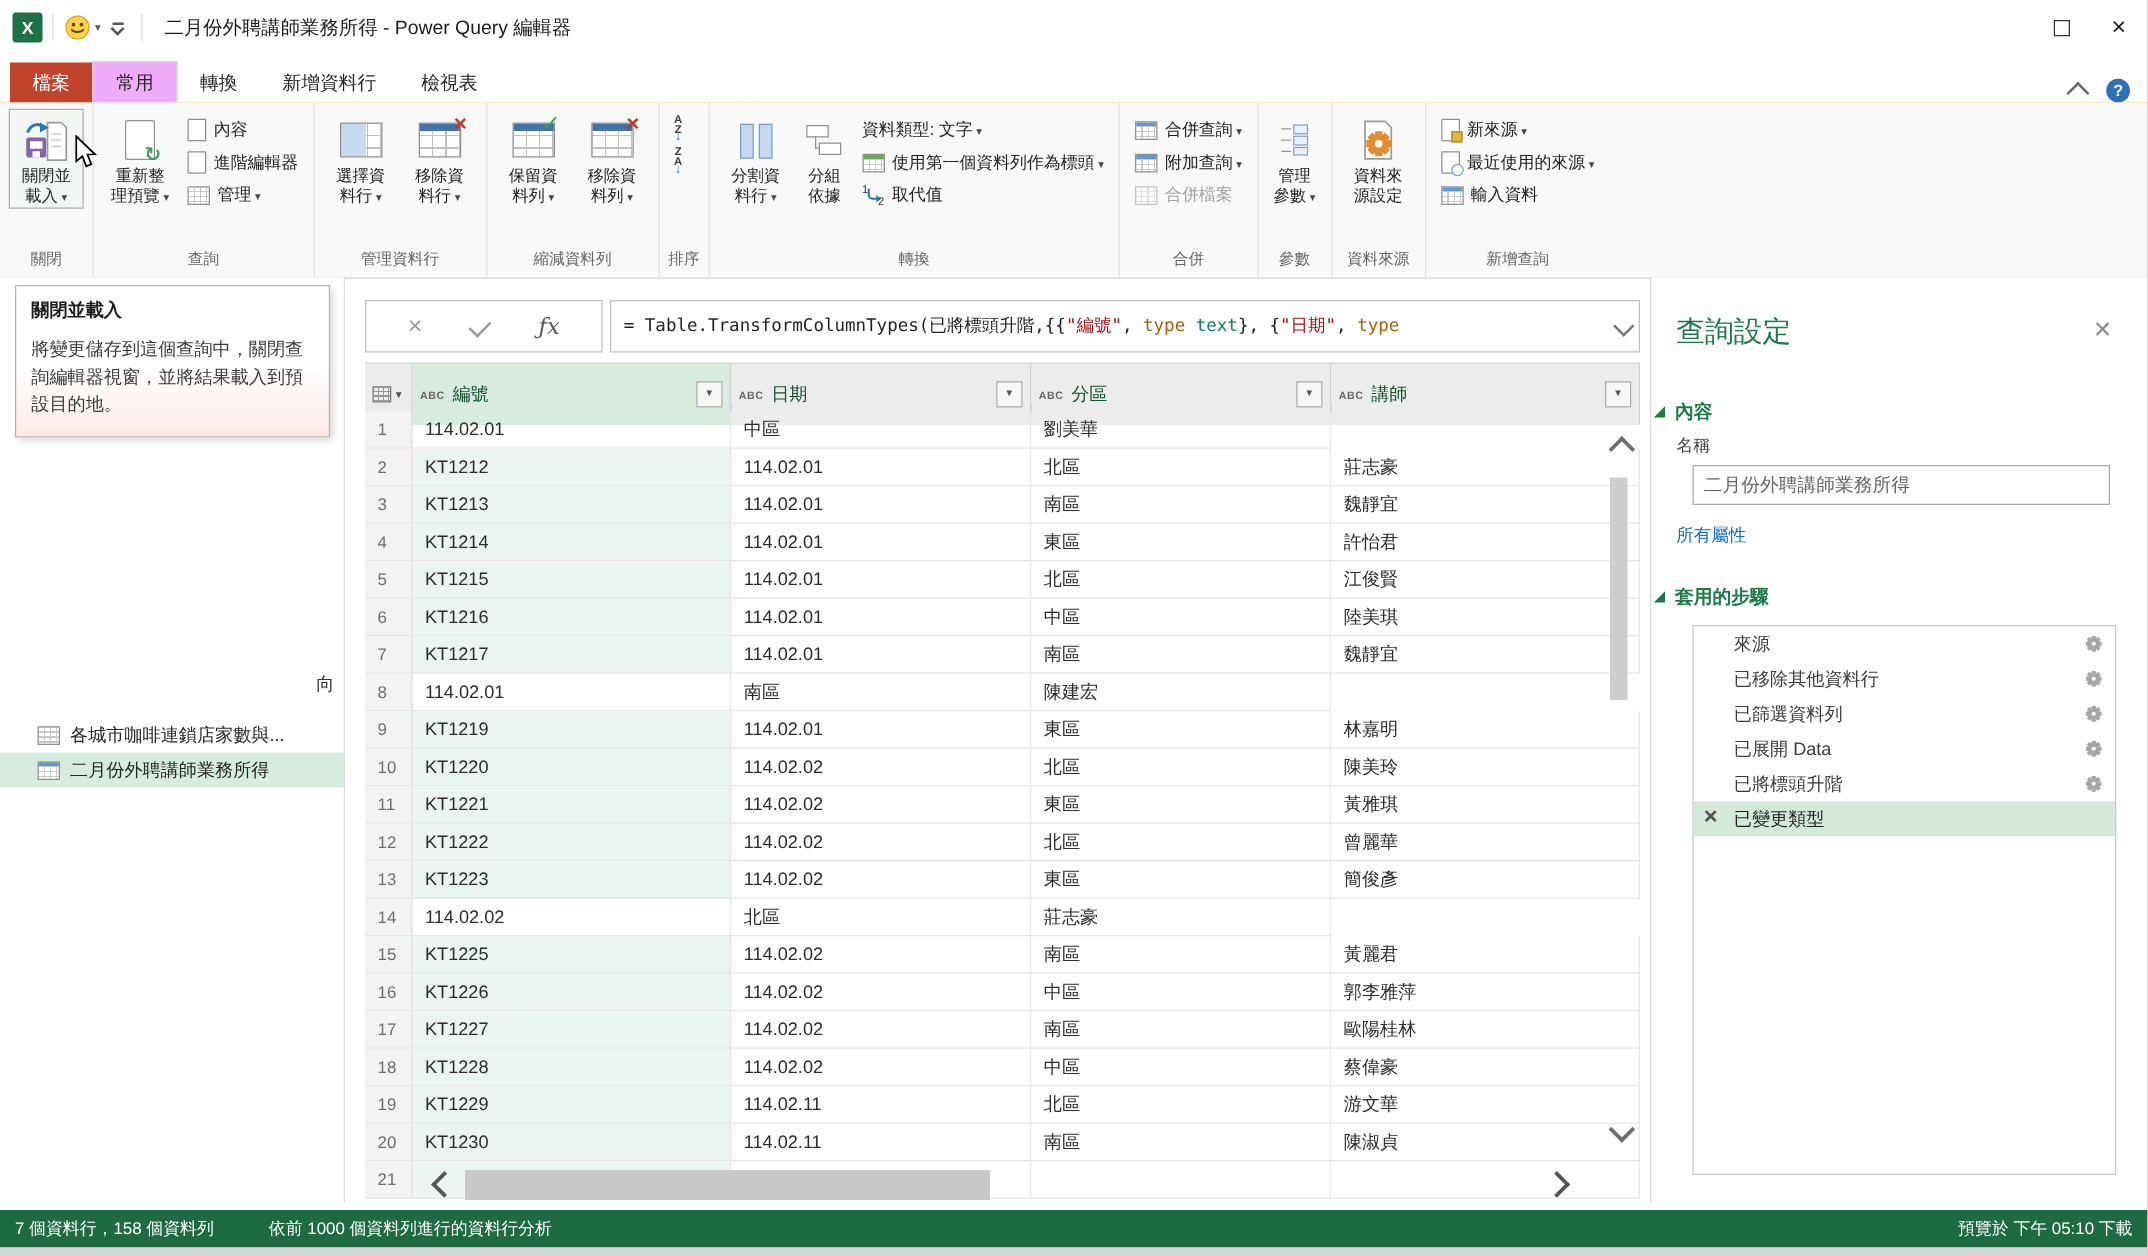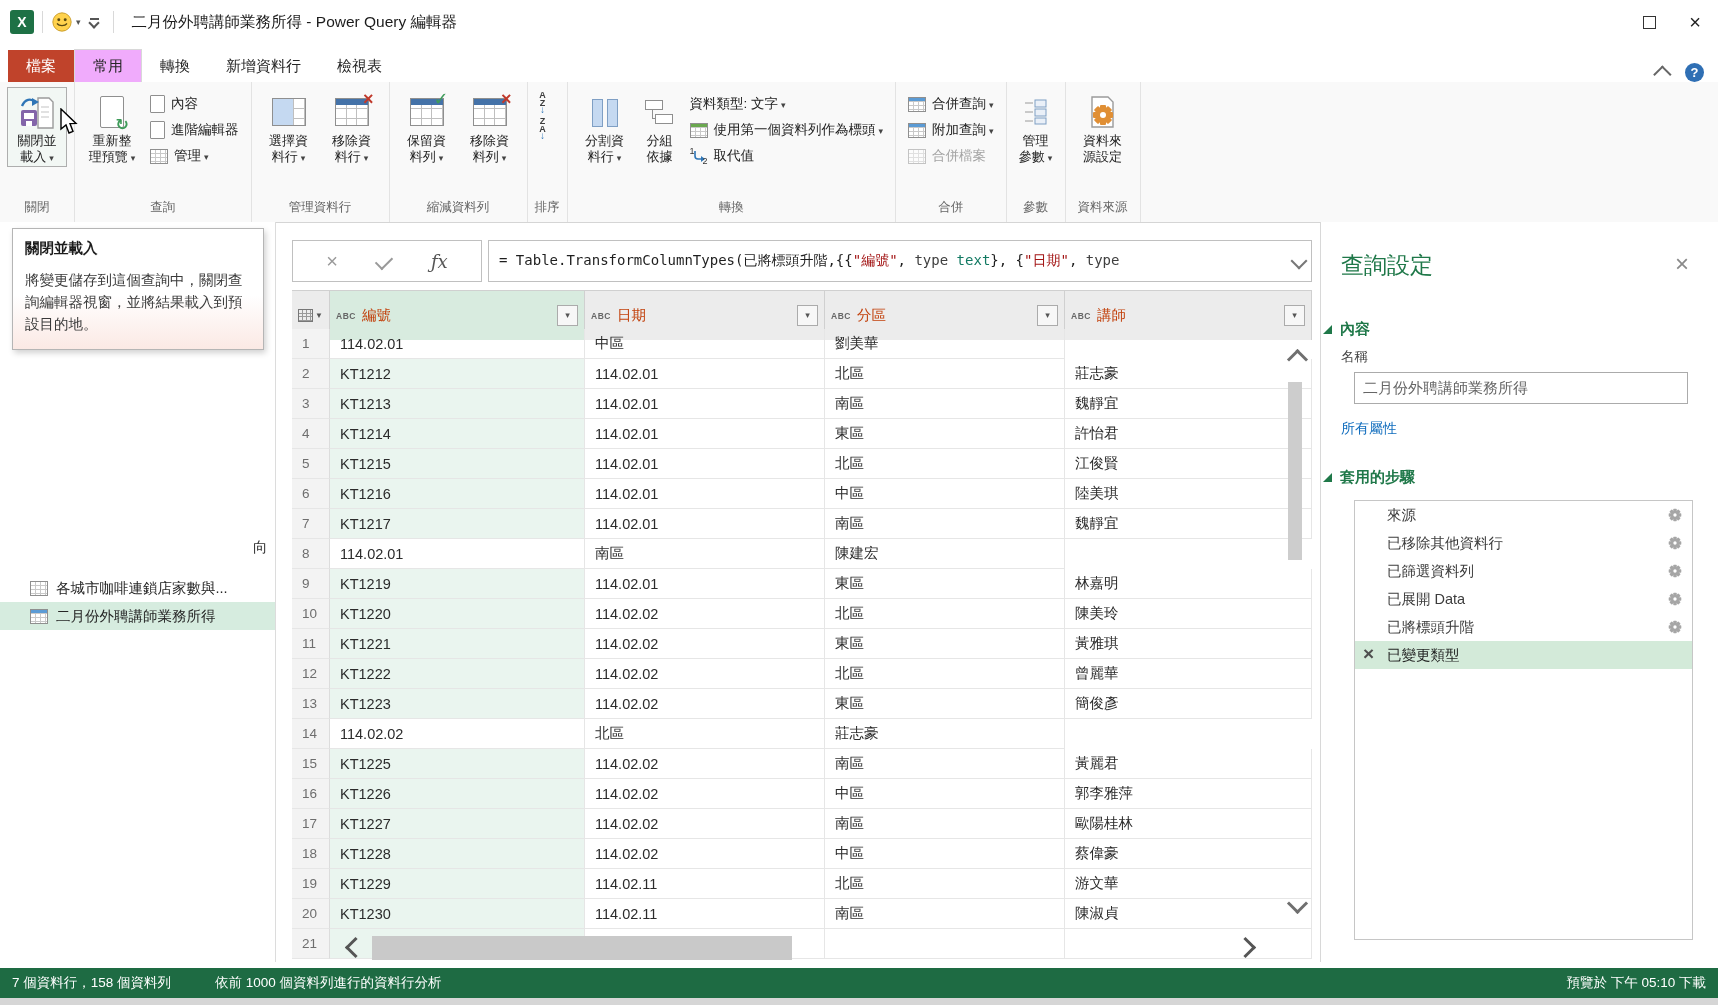--- a/index.html
+++ b/index.html
@@ -117,34 +117,34 @@
 
   
   #formulabar{position:absolute;left:292px;top:240px;width:1020px;height:42px;display:flex;gap:6px;}
   #fx-box{width:160px;height:40px;border:1px solid #c0c0c0;background:#fff;display:flex;align-items:center;justify-content:space-around;padding:0 14px;}
   .fx-x{font-size:20px;color:#9a9a9a;}
   .fx-check{width:14px;height:8px;border-left:2.5px solid #9a9a9a;border-bottom:2.5px solid #9a9a9a;transform:rotate(-45deg);}
   .fx-fx{font-family:"DejaVu Serif",serif;font-style:italic;font-size:18px;color:#555;}
   #formula-field{flex:1;height:40px;border:1px solid #c0c0c0;background:#fff;display:flex;align-items:center;
                  padding:0 26px 0 10px;position:relative;overflow:hidden;}
   #formula-text{font-family:"DejaVu Sans Mono",monospace;font-size:14px;white-space:pre;overflow:hidden;}
-  .seg-plain{color:#1e1e1e;} .seg-string{color:#a31515;} .seg-keyword{color:#404040;} .seg-typename{color:#137a63;}
+  .seg-plain{color:#1e1e1e;} .seg-string{color:#a31515;} .seg-keyword{color:#a16207;} .seg-typename{color:#137a63;}
   #formula-expand{position:absolute;right:6px;top:14px;width:10px;height:10px;
                   border-right:2.5px solid #777;border-bottom:2.5px solid #777;transform:rotate(45deg);}
 
   
   #grid{position:absolute;left:292px;top:290px;width:1020px;height:672px;background:#fff;overflow:hidden;}
   #grid-header{display:grid;grid-template-columns:38px 255px 240px 240px 247px;height:32px;}
   #grid-corner{background:#ececec;border:1px solid #d0d0d0;border-left:none;display:flex;align-items:center;justify-content:center;gap:2px;}
   .corner-grid{width:13px;height:11px;border:1px solid #777;
         background-image:repeating-linear-gradient(to right,transparent 0 3px,#999 3px 4px),
         repeating-linear-gradient(to bottom,transparent 0 2.6px,#999 2.6px 3.6px);}
   .corner-caret{font-size:8px;color:#555;}
   .hcell{background:#ececec;border-right:1px solid #d0d0d0;border-top:1px solid #d0d0d0;
-         display:flex;align-items:center;padding:14px 6px;gap:6px;font-size:14.5px;color:#c2410c;}
+         display:flex;align-items:center;padding:14px 6px;gap:6px;font-size:14.5px;color:#14532d;}
   .hcell.sel{background:#d8ebdf;}
   .abc{font-size:8.5px;font-weight:bold;color:#666;letter-spacing:.5px;flex:none;}
   .abc::before{content:"ABC";}
   .hname{flex:1;white-space:nowrap;overflow:hidden;}
   .hfilter{width:19px;height:19px;border:1px solid #ababab;background:#f7f7f7;flex:none;
            display:flex;align-items:center;justify-content:center;}
   .hfilter::before{content:"▼";font-size:7px;color:#555;transform:scale(1.1);}
   #qualitybar{height:7px;margin-left:38px;background:#1fa184;}
   .grow{display:grid;grid-template-columns:38px 255px 240px 240px 247px;height:30px;}
   .cell{border-right:1px solid #e6e6e6;border-bottom:1px solid #e6e6e6;display:flex;align-items:center;
@@ -444,20 +444,39 @@
               </g>
               <circle cx="17" cy="20" r="3" fill="#fff"></circle>
             </svg>
           </div>
           <span class="lbl">資料來源設定</span>
         </div>
       </div>
       <div class="glabel">資料來源</div>
     </div>
 
+    <div class="rgroup" style="border-right:none">
+      <div class="rgroup-content">
+        <div class="stack">
+          <div class="sb">
+            <span class="i-pg badge-yellow"></span>
+            <span class="slbl caret">新來源</span>
+          </div>
+          <div class="sb">
+            <span class="i-pg badge-clock"></span>
+            <span class="slbl caret">最近使用的來源</span>
+          </div>
+          <div class="sb">
+            <span class="i-grid"></span>
+            <span class="slbl">輸入資料</span>
+          </div>
+        </div>
+      </div>
+      <div class="glabel">新增查詢</div>
+    </div>
   </div>
 
   <svg id="cursor" width="22" height="27" viewBox="0 0 22 27">
     <path d="M3 1 L3 21 L8 17 L11 25 L15 23.4 L12 15.6 L18 15.4 Z" fill="#fff" stroke="#000" stroke-width="1.4"></path>
   </svg>
 
   <div id="leftpane">
     <span id="hidden-frag">向</span>
     <div id="query-list">
         <div class="query-item">

